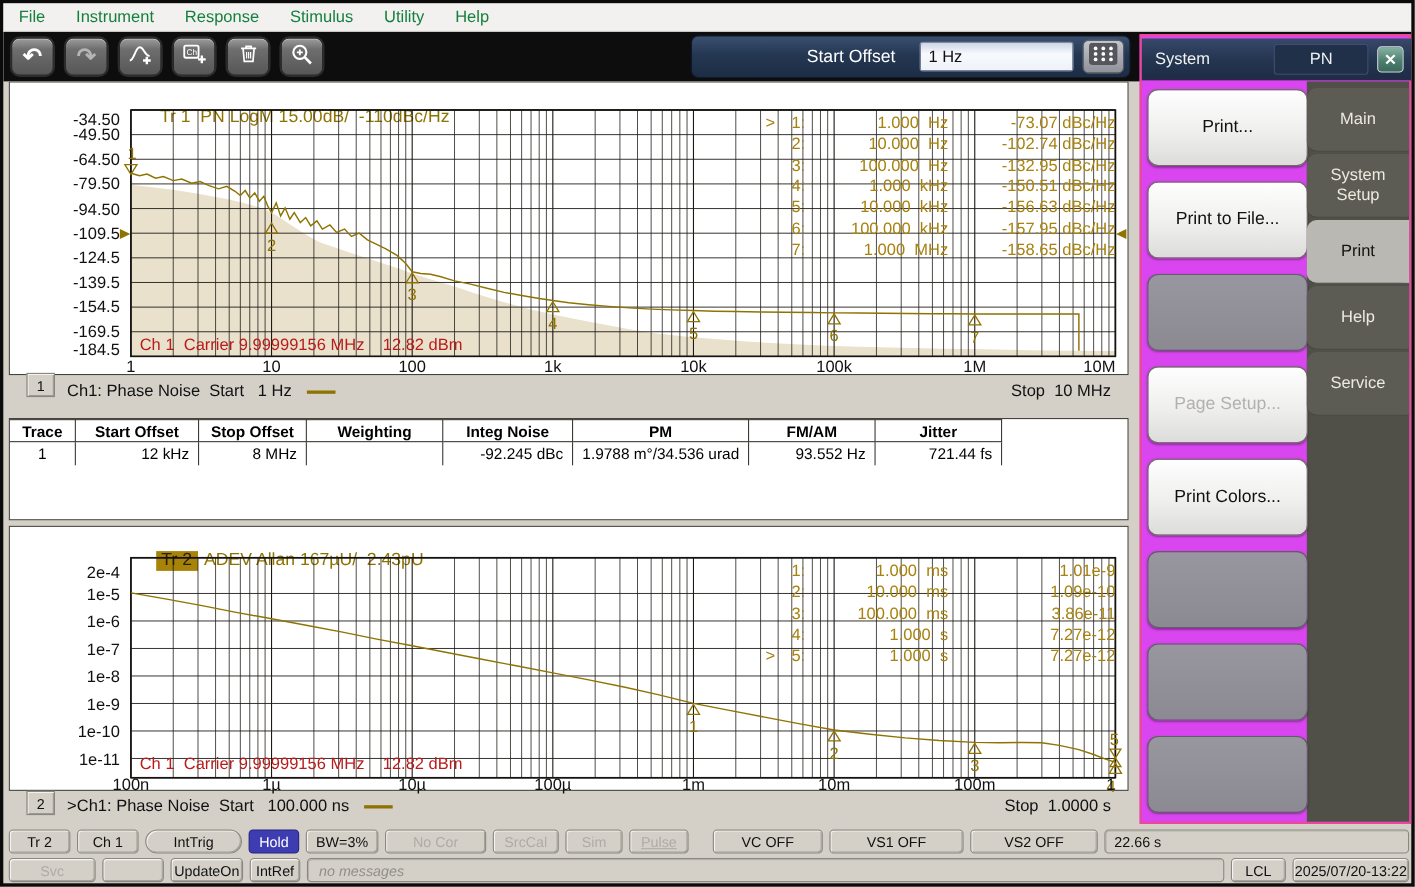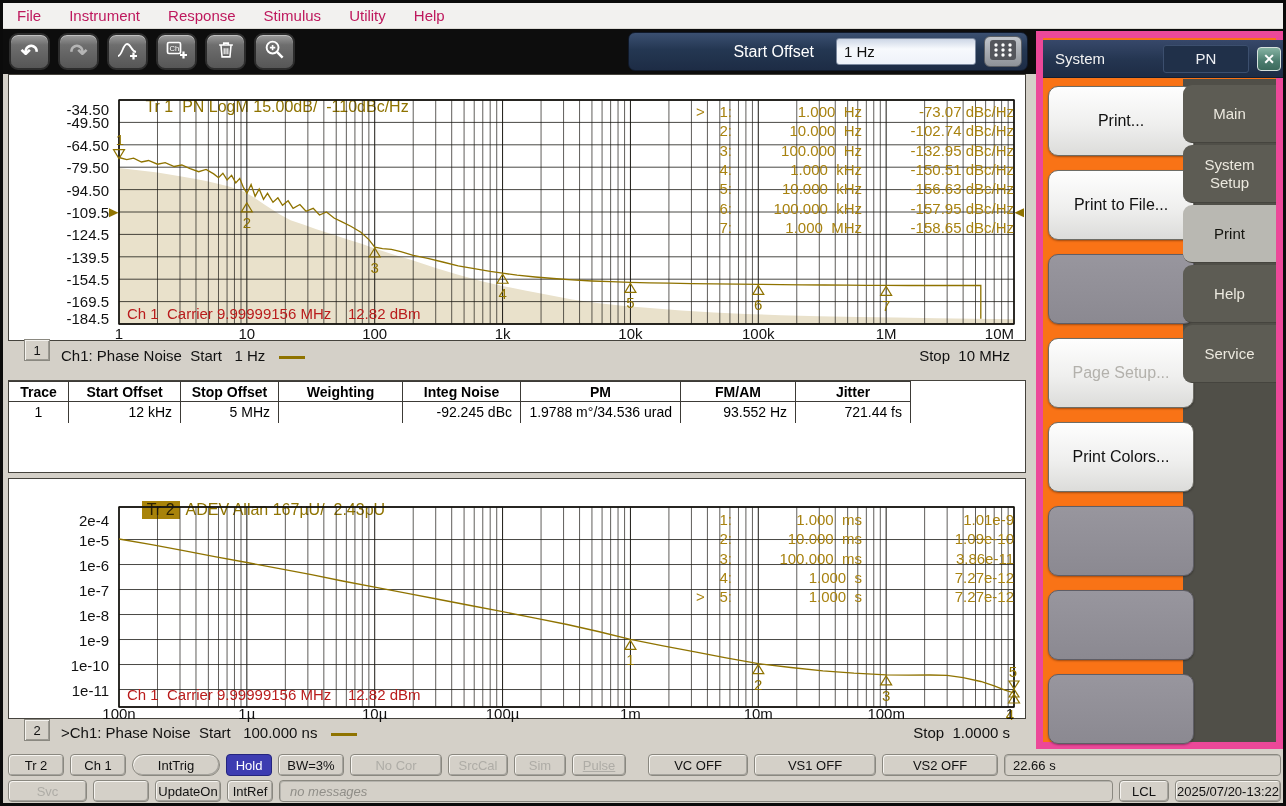--- a/index.html
+++ b/index.html
@@ -2,42 +2,42 @@
 <html><head>
 <meta charset="utf-8">
 <style>
   html,body{margin:0;padding:0;background:#222;}
   *{box-sizing:border-box;}
   .app{position:relative;width:1286px;height:806px;border:3px solid #0b0b0b;background:#d4d0c8;
        font-family:"Liberation Sans",sans-serif;overflow:hidden;}
   
   .menubar{position:absolute;left:0;top:0;width:1280px;height:26px;background:#f2f1ef;
            display:flex;align-items:center;gap:0;border-bottom:1px solid #dddbd6;}
-  .menu-item{padding:0 14px;font-size:15px;color:#be185d;height:26px;line-height:26px;cursor:default;}
+  .menu-item{padding:0 14px;font-size:15px;color:#15803d;height:26px;line-height:26px;cursor:default;}
   
   .toolbar{position:absolute;left:0;top:26px;width:1280px;height:45px;background:#0d0d0d;}
   .tbtn{position:absolute;top:4px;width:41px;height:37px;border-radius:9px;
         background:linear-gradient(180deg,#9d9d9d,#6e6e6e 30%,#565656);
         border:2px solid #2c2c2c;box-shadow:inset 0 1px 0 #c0c0c0;
         display:flex;align-items:center;justify-content:center;}
   .tbtn .glyph{font-size:21px;font-weight:bold;color:#fff;line-height:1;}
   .tbtn.dim .glyph{color:#b5b5b5;}
   .startbar{position:absolute;left:625px;top:3px;width:400px;height:39px;border-radius:7px;
             background:linear-gradient(180deg,#3b5071,#243752 45%,#1d2c45);
             border:1px solid #10192a;display:flex;align-items:center;}
   .startbar .lbl{color:#fff;font-size:16px;flex:1;text-align:right;padding-right:22px;}
   .startbar input{width:140px;height:27px;border:1px solid #7d8aa0;border-radius:3px;
             background:linear-gradient(180deg,#cdd6e6,#f7f9fd 40%,#eef2f9);font-size:15px;
             padding:0 7px;font-family:"Liberation Sans",sans-serif;color:#111;}
   .keypad-btn{width:38px;height:31px;margin:0 5px 0 8px;border-radius:6px;
             background:linear-gradient(180deg,#c2c6cc,#8e9298);border:1px solid #5a5e64;
             display:flex;align-items:center;justify-content:center;}
   
-  .panel{position:absolute;left:1033px;top:28px;width:247px;height:718px;background:#f97316;
-         border:7px solid #ec4899;}
+  .panel{position:absolute;left:1033px;top:28px;width:247px;height:718px;background:#d946ef;
+         border:2px solid #ec4899;}
   .panel-header{position:absolute;left:0;top:2px;width:245px;height:38px;
          background:linear-gradient(180deg,#37486a,#243550 55%,#1e2c45);
          display:flex;align-items:center;border-bottom:1px solid #141e30;}
   .panel-header .ptitle{color:#f2f2f2;font-size:15px;padding-left:12px;flex:1;}
   .pn-tab{width:86px;height:28px;background:#203049;border:1px solid #3c4f6e;border-radius:3px;
          color:#eef0f4;font-size:15px;display:flex;align-items:center;justify-content:center;margin-right:8px;}
   .close-btn{width:24px;height:24px;margin-right:7px;border-radius:4px;
          background:linear-gradient(180deg,#86b3a3,#4b7c6e 60%,#3c6a5d);border:1px solid #d7e2dd;
          color:#fff;font-size:14px;font-weight:bold;display:flex;align-items:center;justify-content:center;}
   .tab-strip{position:absolute;right:0;top:41px;width:93px;bottom:0;background:#504f48;}
@@ -369,21 +369,21 @@
         <div class="tcell" style="width: 98px;">Stop Offset</div>
         <div class="tcell" style="width: 124px;">Weighting</div>
         <div class="tcell" style="width: 118px;">Integ Noise</div>
         <div class="tcell" style="width: 160px;">PM</div>
         <div class="tcell" style="width: 115px;">FM/AM</div>
         <div class="tcell" style="width: 115px;">Jitter</div>
       </div>
     <div class="trow tbody" id="ttable-body">
         <div class="tcell c0" style="width: 60px;">1</div>
         <div class="tcell c1" style="width: 112px;">12 kHz</div>
-        <div class="tcell c2" style="width: 98px;">5 MHz</div>
+        <div class="tcell c2" style="width: 98px;">8 MHz</div>
         <div class="tcell c3" style="width: 124px;"></div>
         <div class="tcell c4" style="width: 118px;">-92.245 dBc</div>
         <div class="tcell c5" style="width: 160px;">1.9788 m°/34.536 urad</div>
         <div class="tcell c6" style="width: 115px;">93.552 Hz</div>
         <div class="tcell c7" style="width: 115px;">721.44 fs</div>
       </div>
   </div>
 
   <div class="gbox" style="top:475px;height:241px;">
     <div class="gtitle" style="left:106px;top:4px;">

